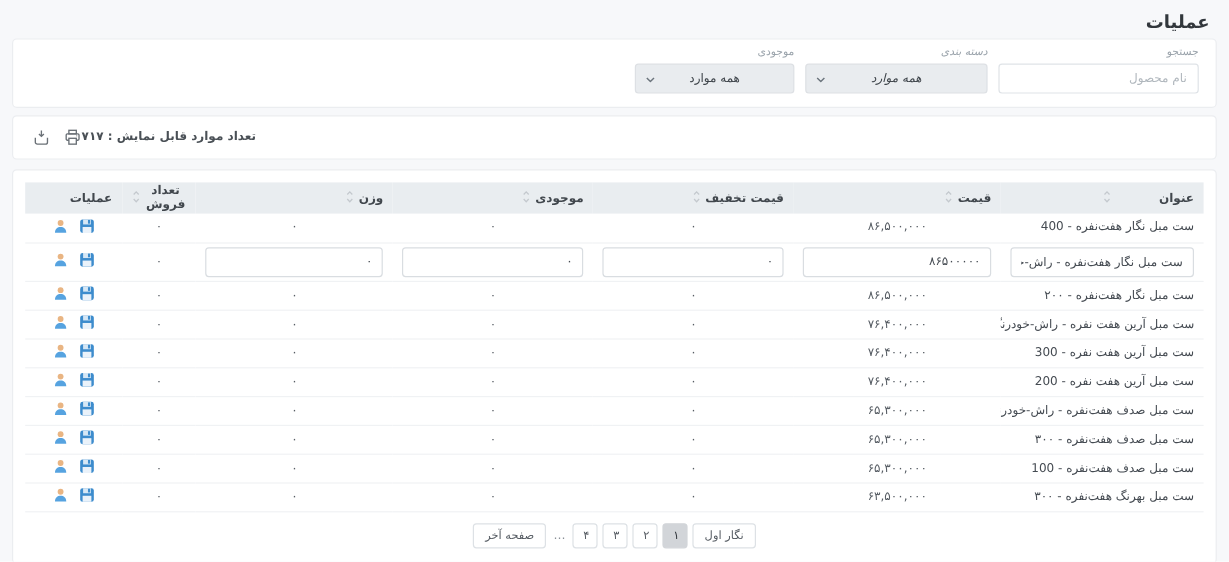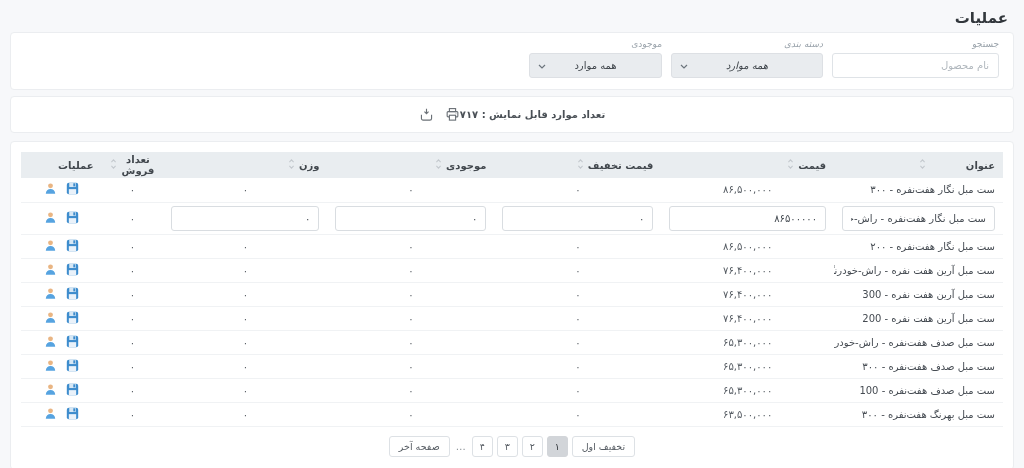--- a/index.html
+++ b/index.html
@@ -26,21 +26,21 @@
   .w-cat { width: 152px; font-style: italic; }
   .w-stock { width: 133px; }
   .select {
     height: 25px; border: 1px solid #dde0e4; border-radius: 3px; background: #e9ecef;
     display: flex; align-items: center; justify-content: center; position: relative;
     font-size: 10px; color: #3f454b; cursor: pointer; width: 100%;
   }
   .select .chev { position: absolute; left: 8px; top: 10px; display: inline-flex; }
 
   
-  .toolbar-card { margin-top: 6px; padding: 10px 16px; display: flex; justify-content: center; align-items: center; }
+  .toolbar-card { margin-top: 6px; padding: 10px 16px; display: flex; justify-content: flex-end; align-items: center; }
   .count-label { font-size: 10px; font-weight: bold; color: #4a5056; }
   .toolbar-icons { display: flex; gap: 11px; align-items: center; }
   .icon-btn { background: none; border: none; cursor: pointer; display: inline-flex; padding: 0; }
 
   
   .table-card { margin-top: 8px; padding: 10px 10px 12px; }
   table { width: 100%; border-collapse: collapse; table-layout: fixed; }
   thead th { background: #e9edf0; height: 26px; font-size: 10px; font-weight: bold; color: #41474d; padding: 0 8px; }
   .th-inner { display: flex; align-items: center; justify-content: flex-start; gap: 4px; }
   th.col-title .th-inner { justify-content: flex-start; gap: 40px; }
@@ -62,21 +62,21 @@
     width: 100%; height: 25px; border: 1px solid #d9dde1; border-radius: 3px; background: #fff;
     font-family: inherit; font-size: 10px; color: #454b52; padding: 0 8px; direction: rtl;
   }
   .ops-wrap { display: inline-flex; gap: 9px; align-items: center; }
   .row-action { background: none; border: none; padding: 0; cursor: pointer; display: inline-flex; }
 
   
   .pagination { display: flex; justify-content: center; align-items: center; gap: 4px; margin-top: 9px; }
   .page-btn {
     font-family: inherit; font-size: 9.5px; color: #565c63; background: #fff;
-    border: 1px solid #dde1e5; border-radius: 3px; height: 21px; padding: 0 9px; cursor: pointer;
+    border: 1px solid #dde1e5; border-radius: 3px; height: 21px; padding: 0 9px; cursor: pointer; text-align: right;
   }
   .page-btn.num { min-width: 21px; padding: 0 6px; }
   .page-btn.active { background: #d2d5d9; border-color: #d2d5d9; color: #32373c; }
   .ellipsis { font-size: 10px; color: #8a9096; padding: 0 2px; }
 </style>
 </head>
 <body>
 
 <div class="page-header" data-name="page-header">
   <h1 data-name="page-title">عملیات</h1>
@@ -219,21 +219,21 @@
           </th>
         <th class="col-ops" data-name="column-header-operations">
             <div class="th-inner">
               <span>عملیات</span>
             </div>
           </th>
       </tr>
     </thead>
     <tbody data-name="table-body">
         <tr data-name="table-row">
-          <td class="col-title" data-name="product-title-value">ست مبل نگار هفت‌نفره - ۳۰۰</td>
+          <td class="col-title" data-name="product-title-value">ست مبل نگار هفت‌نفره - 400</td>
           <td class="col-price" data-name="price-value">۸۶,۵۰۰,۰۰۰</td>
           <td class="col-discount" data-name="discount-price-value">۰</td>
           <td class="col-stock" data-name="stock-value">۰</td>
           <td class="col-weight" data-name="weight-value">۰</td>
           <td class="col-sales" data-name="sales-count-value">۰</td>
           <td class="col-ops" data-name="row-actions">
   <span class="ops-wrap">
     <button class="row-action" data-name="save-button">
       <span data-name="save-icon" style="display:inline-flex">
         <svg width="13" height="13" viewBox="0 0 16 16">
@@ -522,21 +522,21 @@
                   </svg>
       </span>
     </button>
   </span>
 </td>
         </tr>
       </tbody>
   </table>
 
   <div class="pagination" data-name="pagination">
-    <button class="page-btn" data-name="first-page-button">تخفیف اول</button>
+    <button class="page-btn" data-name="first-page-button">نگار اول</button>
     <span data-name="pagination-pages" style="display:inline-flex;gap:4px">
         <button class="page-btn num active" data-name="page-button-۱">۱</button>
         <button class="page-btn num" data-name="page-button-۲">۲</button>
         <button class="page-btn num" data-name="page-button-۳">۳</button>
         <button class="page-btn num" data-name="page-button-۴">۴</button>
       </span>
     <span class="ellipsis" data-name="pagination-ellipsis">…</span>
     <button class="page-btn" data-name="last-page-button">صفحه آخر</button>
   </div>
 </div>

